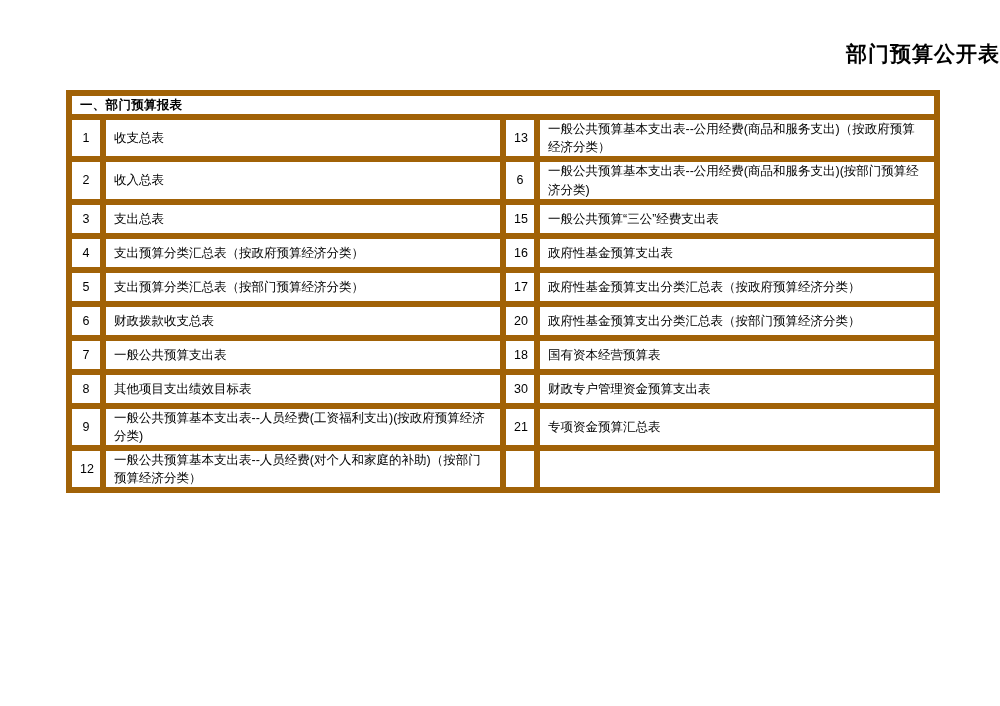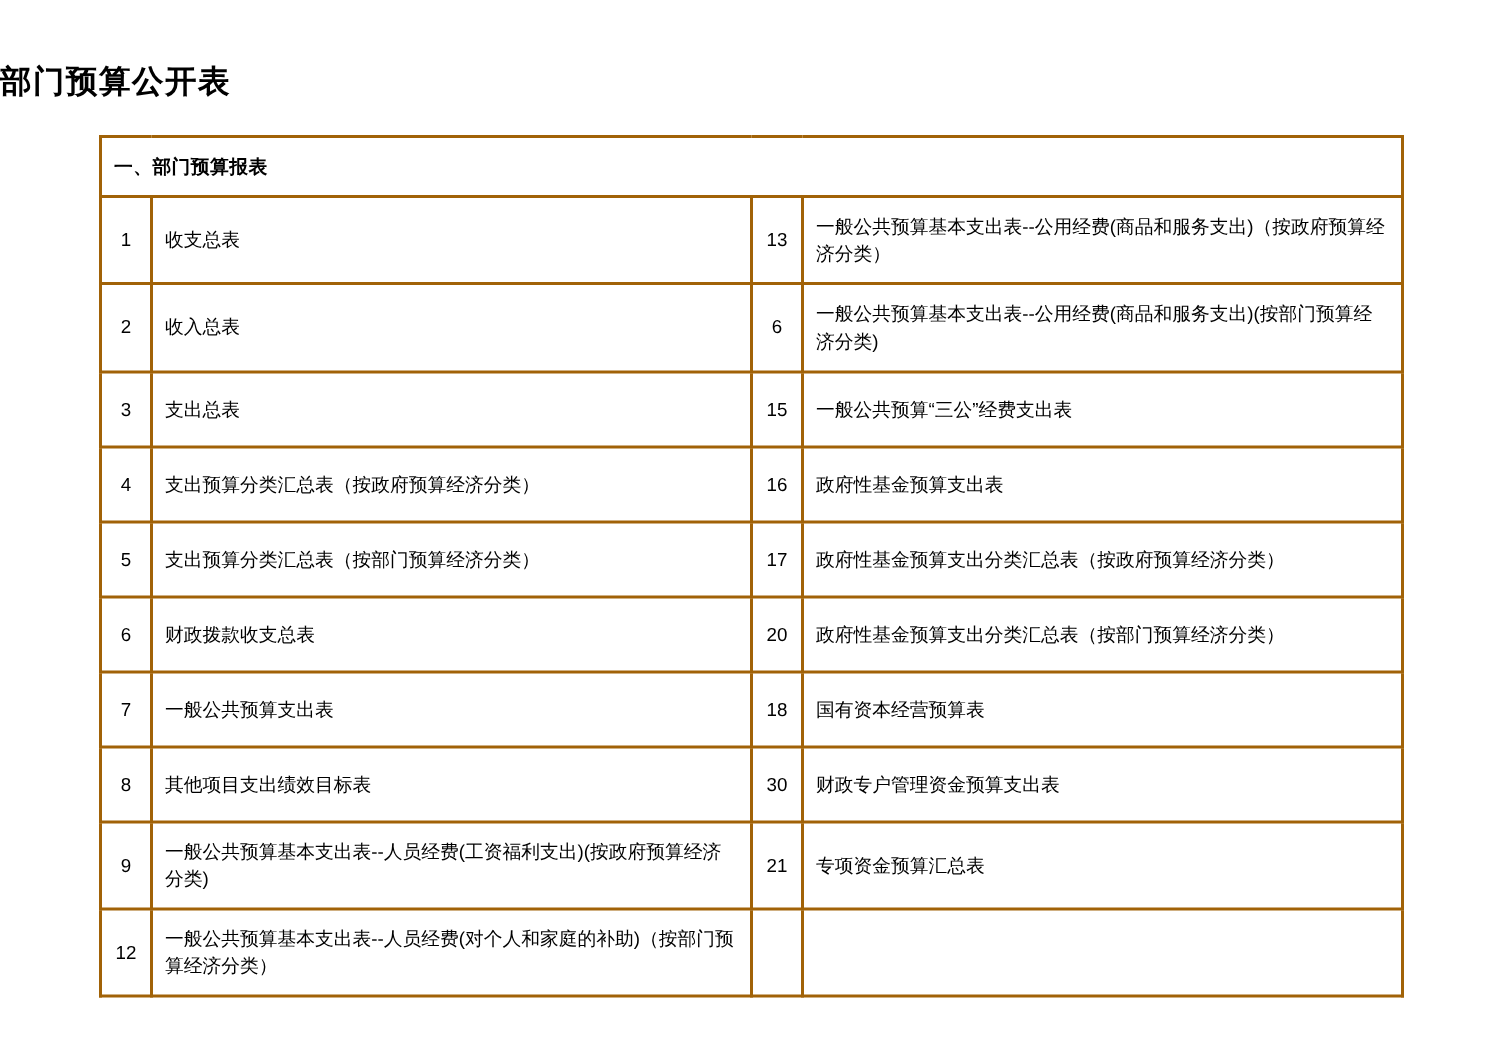--- a/index.html
+++ b/index.html
@@ -14,44 +14,44 @@
     color: #000000;
     overflow: hidden;
   }
   .page {
     position: relative;
     width: 1000px;
     height: 706px;
     background: #ffffff;
   }
   .doc-title {
-    text-align: left;
+    text-align: right;
     font-size: 21px;
     font-weight: bold;
     letter-spacing: 1px;
     margin: 0;
     padding-top: 40px;
     padding-bottom: 22px;
     color: #000;
   }
   .table-wrap {
     margin: 0 auto;
     width: 868px;
   }
   table.budget {
     border-collapse: collapse;
     width: 100%;
     table-layout: fixed;
   }
   table.budget td {
-    border: 2px solid #a16207;
+    border: 6px solid #a16207;
     vertical-align: middle;
     font-size: 12.5px;
     line-height: 1.45;
-    padding: 10px 8px;
+    padding: 0 8px;
     color: #000;
   }
   .section-head td {
     font-size: 11.5px;
     font-weight: bold;
     padding: 7px 10px;
     letter-spacing: 0.3px;
   }
   .num {
     width: 34px;

